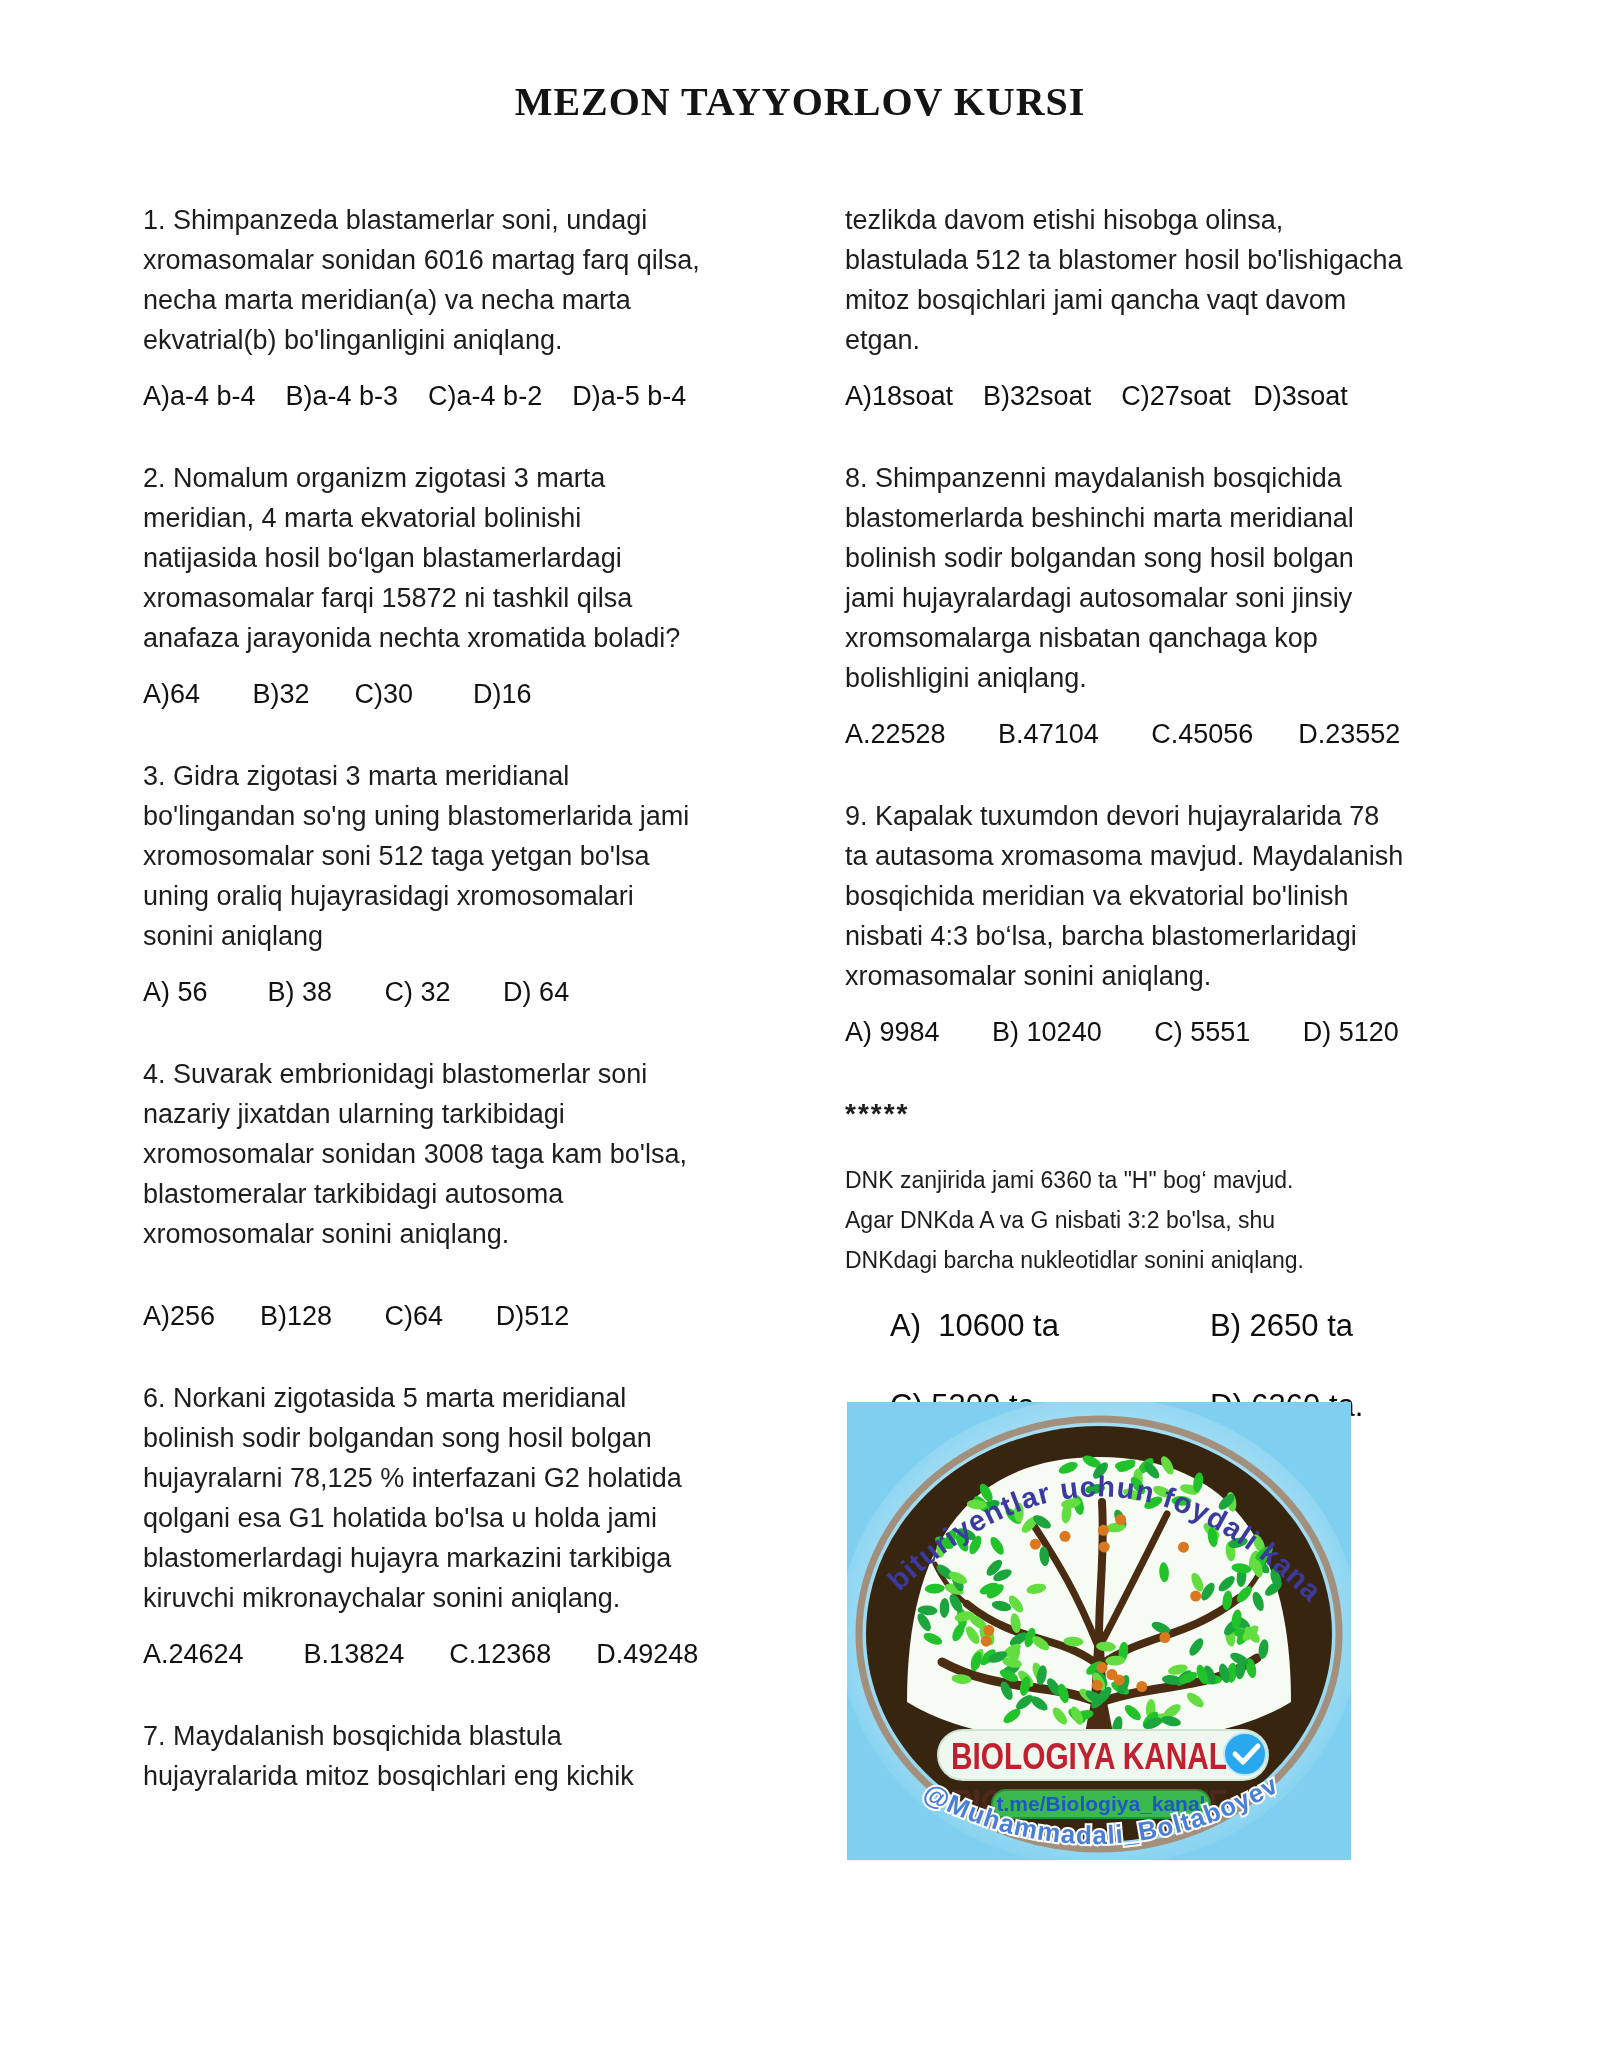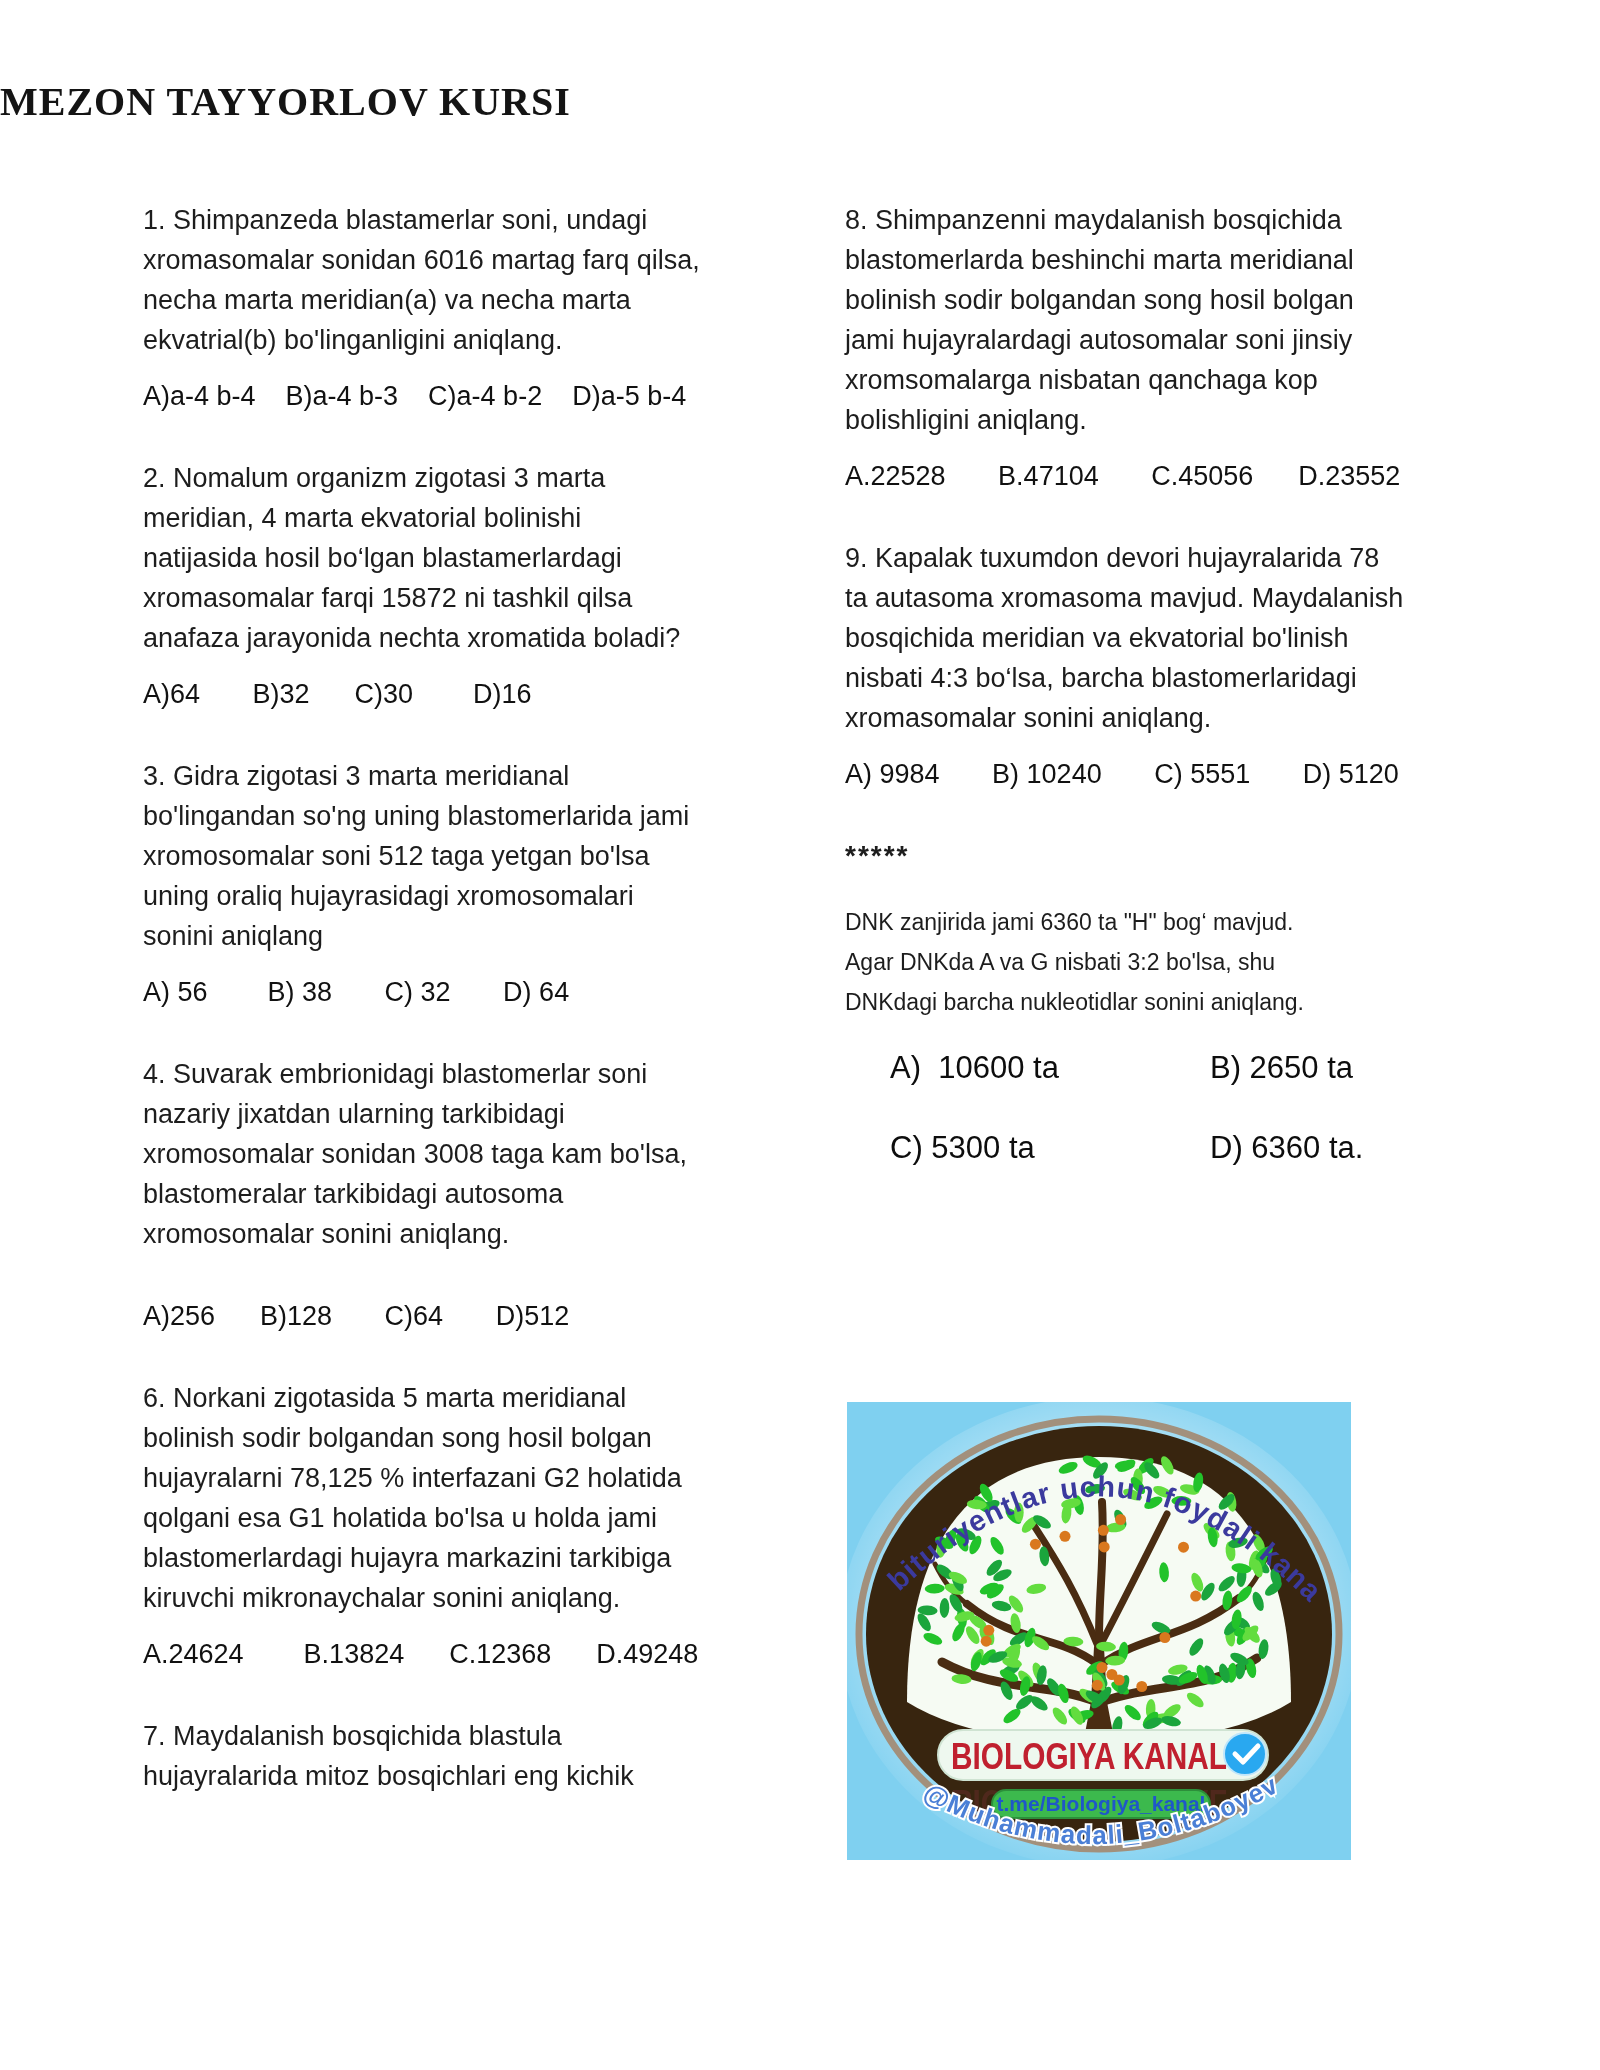--- a/index.html
+++ b/index.html
@@ -1,18 +1,18 @@
 <!DOCTYPE html>
 <html><head>
 <meta charset="utf-8">
 <style>
   html,body{margin:0;padding:0;background:#ffffff;}
   .page{position:relative;width:1600px;height:2070px;background:#ffffff;overflow:hidden;
         font-family:"Liberation Sans","DejaVu Sans",sans-serif;color:#1d1d1d;}
-  .title{position:absolute;top:78px;left:0;width:100%;
+  .title{position:absolute;top:78px;left:0;width:100%;text-align:center;
          font-family:"Liberation Serif","DejaVu Serif",serif;font-weight:700;
          font-size:40px;letter-spacing:1px;color:#141414;}
   .col{position:absolute;top:200px;width:645px;}
   .col-left{left:143px;}
   .col-right{left:845px;}
   .question{margin-bottom:42px;}
   .q-text{white-space:pre-wrap;font-size:27px;line-height:40px;}
   .q-answers{white-space:pre;font-weight:400;font-size:27px;line-height:40px;color:#111;margin-top:16px;}
   .stars{font-weight:700;font-size:28px;line-height:40px;letter-spacing:2px;margin-bottom:26px;}
   .dnk-text{white-space:pre-wrap;font-size:23px;line-height:40px;}
@@ -75,20 +75,27 @@
 kiruvchi mikronaychalar sonini aniqlang.</div>
       <div class="q-answers">A.24624        B.13824      C.12368      D.49248</div>
     </div>
     <div class="question">
       <div class="q-text">7. Maydalanish bosqichida blastula
 hujayralarida mitoz bosqichlari eng kichik</div>
     </div>
   </div>
 
   <div class="col col-right">
+    <div class="question">
+      <div class="q-text">tezlikda davom etishi hisobga olinsa,
+blastulada 512 ta blastomer hosil bo'lishigacha
+mitoz bosqichlari jami qancha vaqt davom
+etgan.</div>
+      <div class="q-answers">A)18soat    B)32soat    C)27soat   D)3soat</div>
+    </div>
     <div class="question">
       <div class="q-text">8. Shimpanzenni maydalanish bosqichida
 blastomerlarda beshinchi marta meridianal
 bolinish sodir bolgandan song hosil bolgan
 jami hujayralardagi autosomalar soni jinsiy
 xromsomalarga nisbatan qanchaga kop
 bolishligini aniqlang.</div>
       <div class="q-answers">A.22528       B.47104       C.45056      D.23552</div>
     </div>
     <div class="question">

